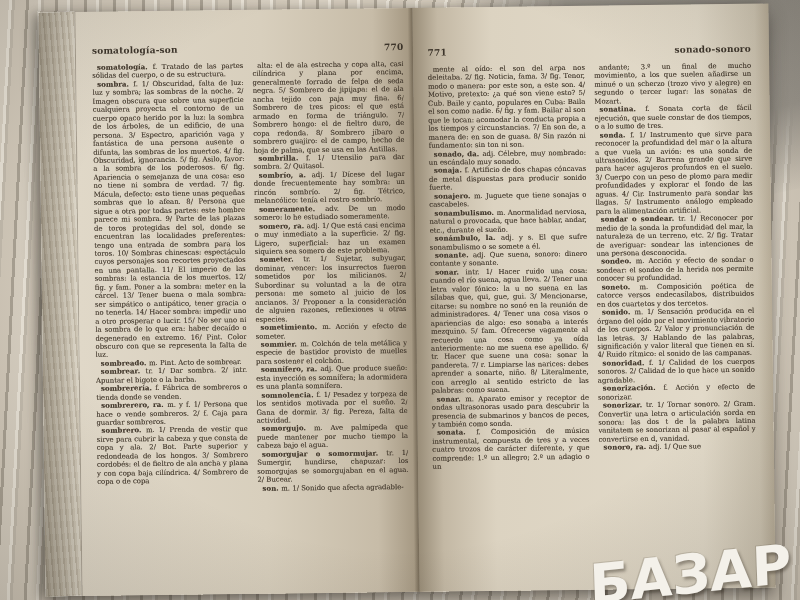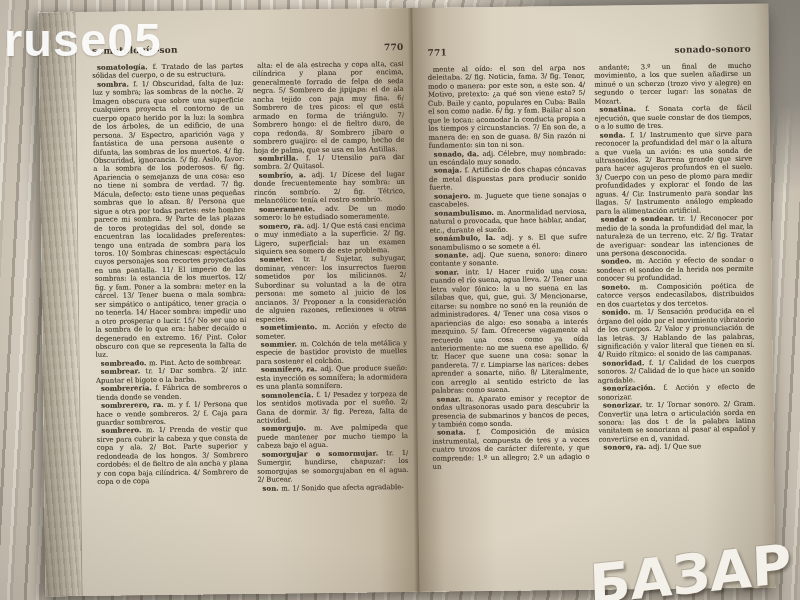--- a/index.html
+++ b/index.html
@@ -163,15 +163,14 @@
             <p class="entry"><b>sonorización. </b>f. Acción y efecto de sonorizar.</p>
             <p class="entry"><b>sonorizar. </b>tr. 1/ Tornar sonoro. 2/ Gram. Convertir una letra o articulación sorda en sonora: las dos t de la palabra latina vanitatem se sonorizan al pasar al español y convertirse en d, vanidad.</p>
             <p class="entry"><b>sonoro, ra. </b>adj. 1/ Que sue</p>
           </div>
       </div>
     </div>
   </div>
 
   <div id="vignette"></div>
 
-  <div class="wm-top">ruse05</div>
   <div class="wm-bottom">БАЗАР</div>
 </div>
 
 </body></html>

